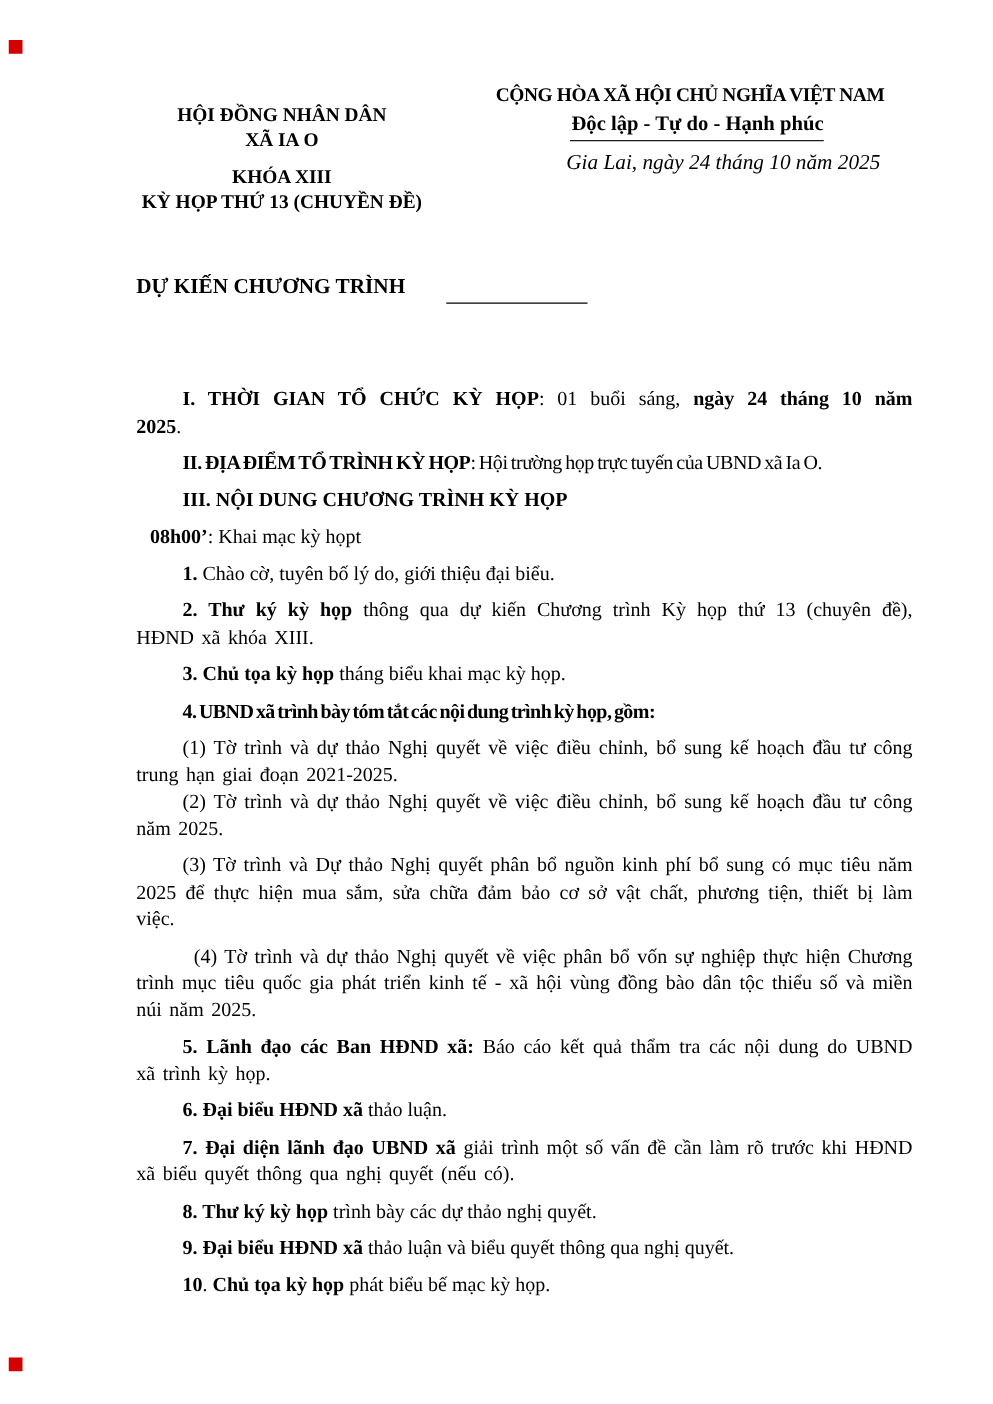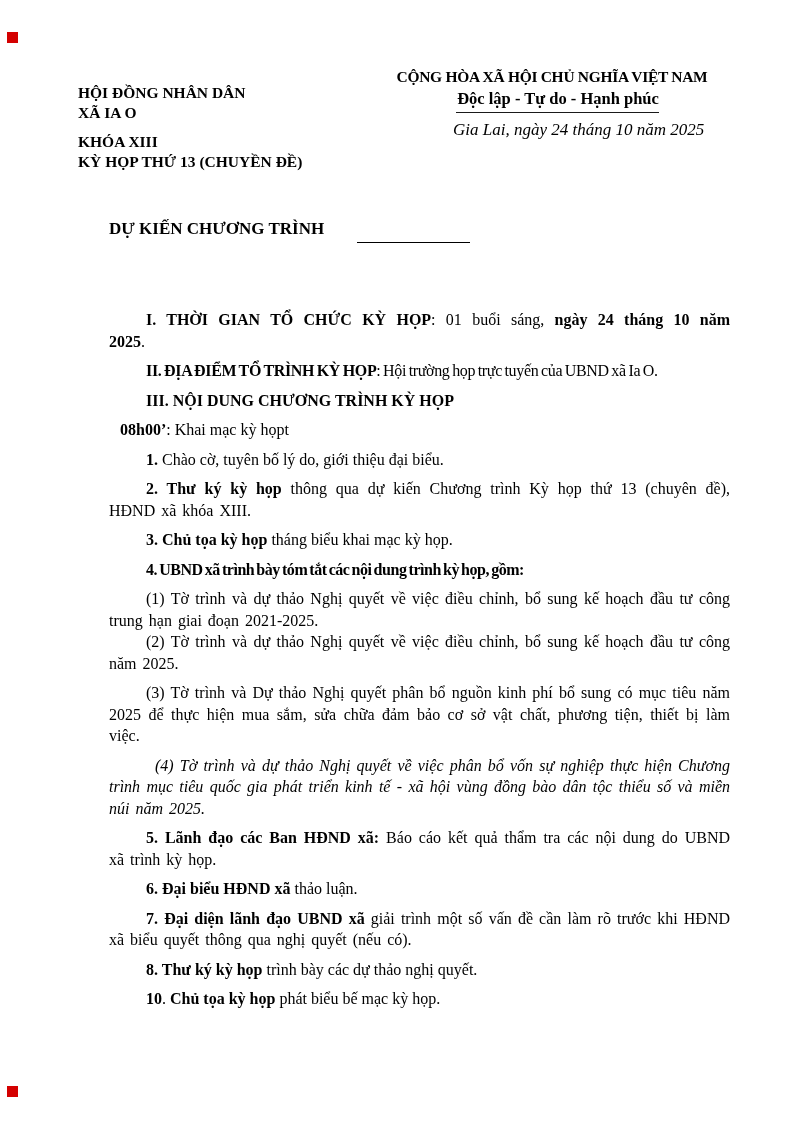--- a/index.html
+++ b/index.html
@@ -6,21 +6,21 @@
   .page{
     position:relative;width:794px;height:1123px;background:#ffffff;
     font-family:"Liberation Serif","DejaVu Serif",serif;color:#000;overflow:hidden;
   }
   .marker{position:absolute;width:11px;height:11px;background:#d40000;}
   .marker-top{left:7px;top:32px;}
   .marker-bottom{left:7px;top:1086px;}
 
   .hdr-left{
     position:absolute;top:83px;left:78px;width:295px;
-    text-align:left;font-weight:bold;font-size:15.5px;line-height:20px;
+    text-align:center;font-weight:bold;font-size:15.5px;line-height:20px;
   }
   .hdr-left .gap{margin-top:9px;}
 
   .hdr-right{position:absolute;top:67px;left:358px;width:388px;text-align:center;}
   .nat{font-size:15.5px;font-weight:bold;letter-spacing:-0.3px;white-space:nowrap;line-height:20px;}
   .motto{font-size:16.5px;font-weight:bold;line-height:20px;margin-top:2px;position:relative;left:6px;white-space:nowrap;}
   .motto-rule{height:0;border-top:1.6px solid #1a1a1a;width:203px;margin:3px 0 0 98px;}
   .dateline{font-style:italic;font-size:17px;line-height:20px;margin:7px 0 0 95px;width:285px;text-align:left;white-space:nowrap;}
 
   .title{position:absolute;top:218px;left:109px;width:621px;text-align:left;font-weight:bold;}
@@ -32,21 +32,21 @@
   .para{margin:0 0 8px 0;text-indent:37px;text-align:justify;}
   .para:last-child{margin-bottom:0;}
   .run{font-weight:normal;}
   .run.b{font-weight:bold;}
   .ws{word-spacing:2px;}
   .ws1{word-spacing:3.5px;}
   .cond{letter-spacing:-0.35px;word-spacing:-1px;white-space:nowrap;}
   .cond4{letter-spacing:-0.45px;word-spacing:-1.5px;white-space:nowrap;}
   .p-time{text-indent:11px;}
   .mb0{margin-bottom:0;}
-  .ind46{text-indent:46px;font-style:italic;}
+  .ind46{text-indent:46px;}
 </style>
 </head>
 <body>
 
 <div class="page">
 
   <div class="marker marker-top"></div>
   <div class="marker marker-bottom"></div>
 
   <div class="hdr-left">
@@ -78,16 +78,17 @@
     <p class="para"><span class="run b">3. Chủ tọa kỳ họp</span><span class="run"> tháng biểu khai mạc kỳ họp.</span></p>
     <p class="para cond4"><span class="run b">4. UBND xã trình bày tóm tắt các nội dung trình kỳ họp, gồm:</span></p>
     <p class="para ws mb0"><span class="run">(1) Tờ trình và dự thảo Nghị quyết về việc điều chỉnh, bổ sung kế hoạch đầu tư công trung hạn giai đoạn 2021-2025.</span></p>
     <p class="para ws"><span class="run">(2) Tờ trình và dự thảo Nghị quyết về việc điều chỉnh, bổ sung kế hoạch đầu tư công năm 2025.</span></p>
     <p class="para ws"><span class="run">(3) Tờ trình và Dự thảo Nghị quyết phân bổ nguồn kinh phí bổ sung có mục tiêu năm 2025 để thực hiện mua sắm, sửa chữa đảm bảo cơ sở vật chất, phương tiện, thiết bị làm việc.</span></p>
     <p class="para ws ind46"><span class="run">(4) Tờ trình và dự thảo Nghị quyết về việc phân bổ vốn sự nghiệp thực hiện Chương trình mục tiêu quốc gia phát triển kinh tế - xã hội vùng đồng bào dân tộc thiểu số và miền núi năm 2025.</span></p>
     <p class="para ws"><span class="run b">5. Lãnh đạo các Ban HĐND xã:</span><span class="run"> Báo cáo kết quả thẩm tra các nội dung do UBND xã trình kỳ họp.</span></p>
     <p class="para"><span class="run b">6. Đại biểu HĐND xã</span><span class="run"> thảo luận.</span></p>
     <p class="para ws"><span class="run b">7. Đại diện lãnh đạo UBND xã</span><span class="run"> giải trình một số vấn đề cần làm rõ trước khi HĐND xã biểu quyết thông qua nghị quyết (nếu có).</span></p>
     <p class="para"><span class="run b">8. Thư ký kỳ họp</span><span class="run"> trình bày các dự thảo nghị quyết.</span></p>
+    <p class="para"><span class="run b">9. Đại biểu HĐND xã</span><span class="run"> thảo luận và biểu quyết thông qua nghị quyết.</span></p>
     <p class="para"><span class="run b">10</span><span class="run">. </span><span class="run b">Chủ tọa kỳ họp</span><span class="run"> phát biểu bế mạc kỳ họp.</span></p>
   </div>
 
 </div>
 
 </body></html>

